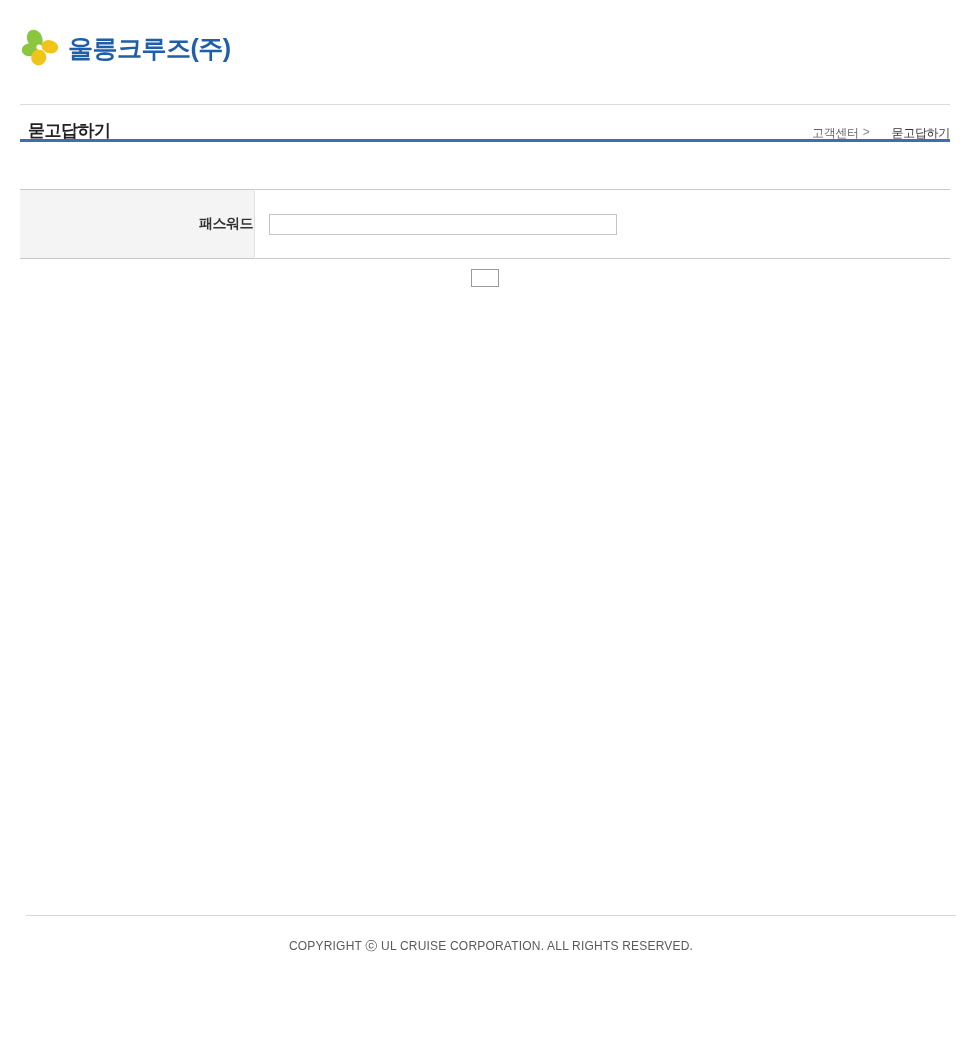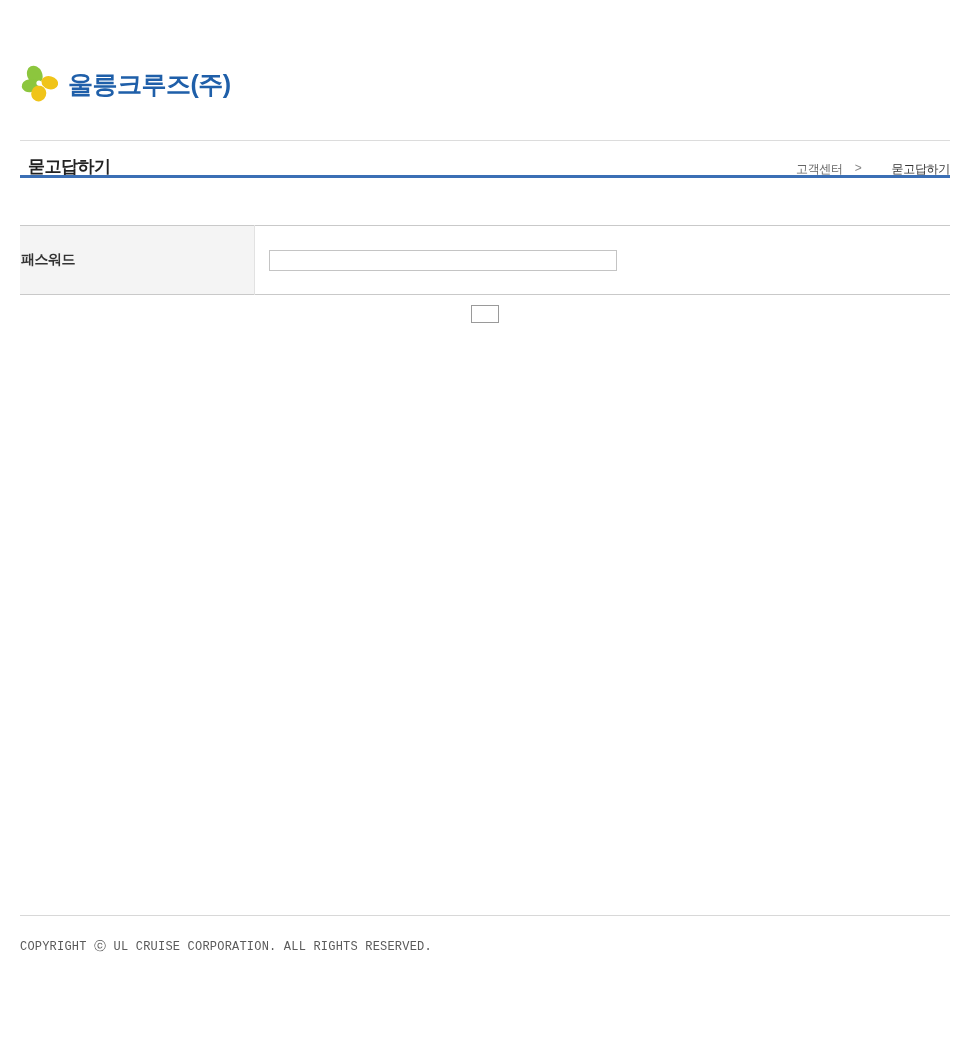--- a/index.html
+++ b/index.html
@@ -17,21 +17,20 @@
     position: relative;
     overflow: hidden;
   }
 
   
   .site-header {
     height: 104px;
     box-sizing: border-box;
     padding: 0;
     position: relative;
-    margin-top: 36px;
   }
   .logo-wrap {
     position: absolute;
     left: 20px;
     top: 28px;
     display: flex;
     align-items: center;
     gap: 10px;
     text-decoration: none;
   }
@@ -73,21 +72,21 @@
   }
   .breadcrumb {
     position: absolute;
     right: 0px;
     top: 20px;
     font-size: 12px;
     color: #666666;
     letter-spacing: -0.3px;
     display: flex;
     align-items: flex-start;
-    gap: 10px;
+    gap: 2px;
   }
   .breadcrumb .crumb-sep {
     color: #888888;
     padding: 0 2px;
   }
   .breadcrumb .crumb-current {
     color: #333333;
     padding-left: 18px;
   }
 
@@ -108,21 +107,21 @@
     table-layout: fixed;
   }
   .pw-table th {
     width: 232px;
     background: #f4f4f4;
     border-right: 1px solid #e2e2e2;
     height: 66px;
     font-size: 14px;
     font-weight: bold;
     color: #333333;
-    text-align: left;
+    text-align: right;
     letter-spacing: -0.5px;
     margin-top: 8px;
   }
   .pw-table td {
     padding-left: 14px;
     background: #ffffff;
   }
   .pw-input {
     width: 348px;
     height: 21px;
@@ -149,26 +148,25 @@
     font-size: 11px;
     line-height: 16px;
     color: #333333;
     padding: 0;
     cursor: pointer;
   }
 
   
   .footer {
     position: absolute;
-    left: 20px;
+    left: 26px;
     top: 915px;
     width: 930px;
     border-top: 1px solid #d8d8d8;
-    text-align: left;
-    font-family: Liberation Mono, monospace;
+    text-align: center;
   }
   .copyright {
     margin-top: 22px;
     font-size: 12px;
     color: #5a5a5a;
     letter-spacing: 0.2px;
   }
 </style>
 </head>
 <body>

